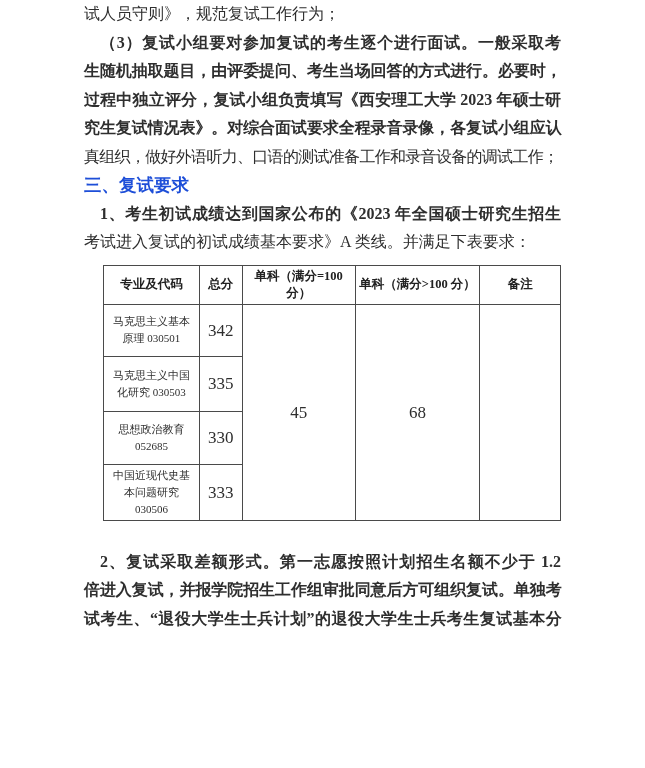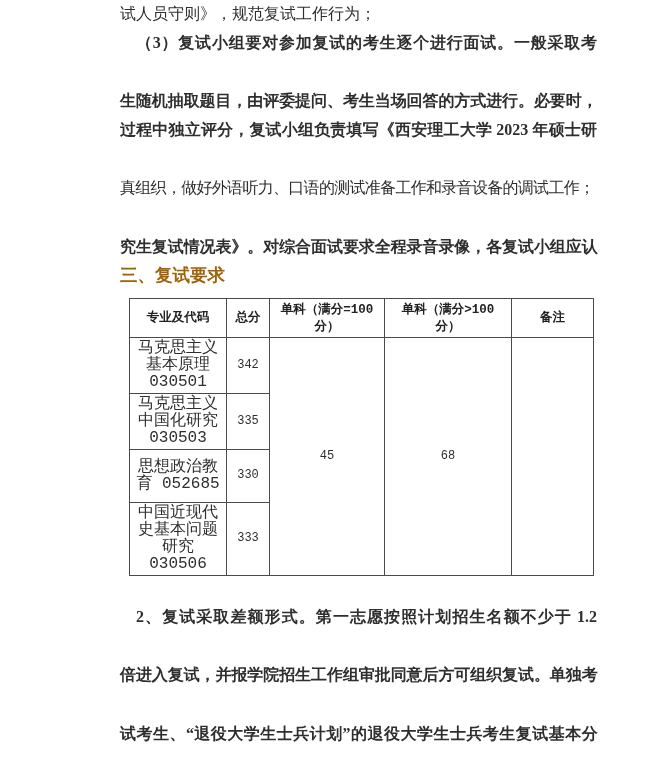--- a/index.html
+++ b/index.html
@@ -7,89 +7,92 @@
   body {
     background: #ffffff;
     overflow: hidden;
     font-family: "Liberation Serif", "DejaVu Serif", serif;
   }
   .page {
     position: relative;
     width: 645px;
     height: 744px;
     background: #ffffff;
-    padding: 0 84px 0 120px;
+    padding: 0 84px 0 84px;
   }
   .doc { width: 477px; }
   .line {
     font-size: 16px;
     line-height: 28.5px;
     color: #2e2e2e;
     white-space: nowrap;
     text-align: left;
   }
   .line.indent { text-indent: 1em; }
   .line.fill {
     text-align: justify;
     text-align-last: justify;
     font-weight: bold;
   }
-  .line.tight { letter-spacing: -0.7px; margin-top: 30px; }
+  .line.tight { letter-spacing: -0.7px; }
   .heading {
     font-size: 17.5px;
     line-height: 28.5px;
     font-weight: 700;
-    color: #a16207;
+    color: #1d4ed8;
     white-space: nowrap;
   }
   table.score-table {
     border-collapse: collapse;
     table-layout: fixed;
-    margin: 8px 0 27px 9px;
+    margin: 8px 0 27px 19px;
     color: #2e2e2e;
-    font-family: Liberation Mono, monospace;
   }
   table.score-table th, table.score-table td {
     border: 1px solid #4a4a4a;
     text-align: center;
     vertical-align: middle;
     overflow: hidden;
   }
   table.score-table th {
     font-size: 12.5px;
     font-weight: 700;
     color: #222222;
     height: 36px;
     padding: 2px 3px;
   }
   table.score-table td {
-    font-size: 16px;
+    font-size: 11px;
     line-height: 17px;
     padding: 2px 5px;
   }
-  table.score-table td.num { font-size: 12px; }
+  table.score-table td.num { font-size: 17px; }
 </style>
 </head>
 <body>
 
 <div class="page">
   <div class="doc">
       <div>
         <div class="line">试人员守则》，规范复试工作行为；</div>
       </div>
       <div>
         <div class="line indent fill">（3）复试小组要对参加复试的考生逐个进行面试。一般采取考</div>
         <div class="line fill tight">生随机抽取题目，由评委提问、考生当场回答的方式进行。必要时，</div>
       </div>
       <div>
         <div class="line fill">过程中独立评分，复试小组负责填写《西安理工大学 2023 年硕士研</div>
+        <div class="line fill tight">究生复试情况表》。对综合面试要求全程录音录像，各复试小组应认</div>
         <div class="line tight">真组织，做好外语听力、口语的测试准备工作和录音设备的调试工作；</div>
-        <div class="line fill tight">究生复试情况表》。对综合面试要求全程录音录像，各复试小组应认</div>
       </div>
       <div class="heading">三、复试要求</div>
+      <div>
+        <div class="line indent fill">1、考生初试成绩达到国家公布的《2023 年全国硕士研究生招生</div>
+        <div class="line">考试进入复试的初试成绩基本要求》A 类线。并满足下表要求：</div>
+      </div>
       <table class="score-table">
         <colgroup>
           <col style="width: 97px;">
           <col style="width: 43px;">
           <col style="width: 115px;">
           <col style="width: 127px;">
           <col style="width: 82px;">
         </colgroup>
         <thead>
           <tr style="height: 36px;">

